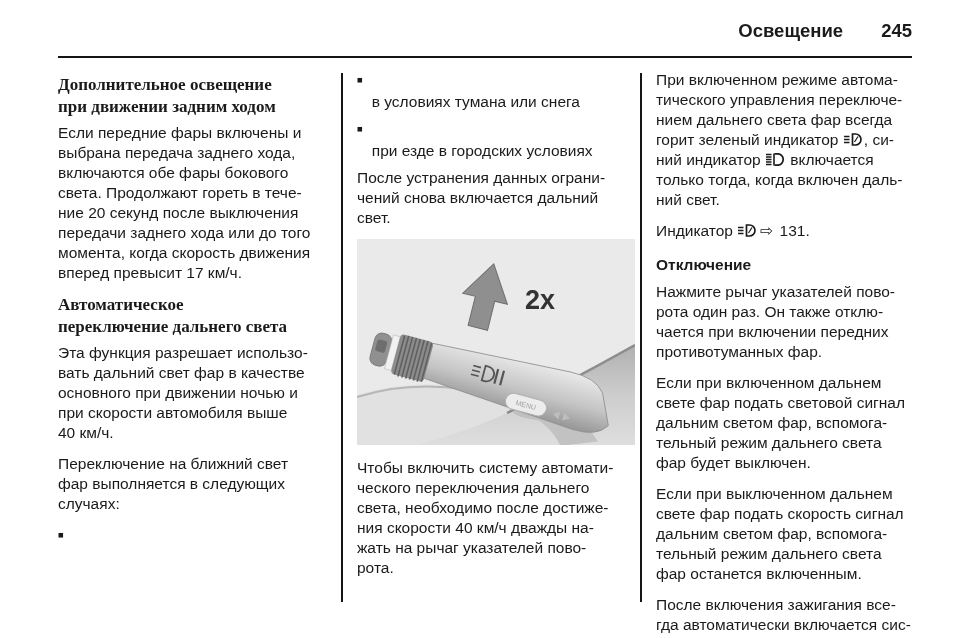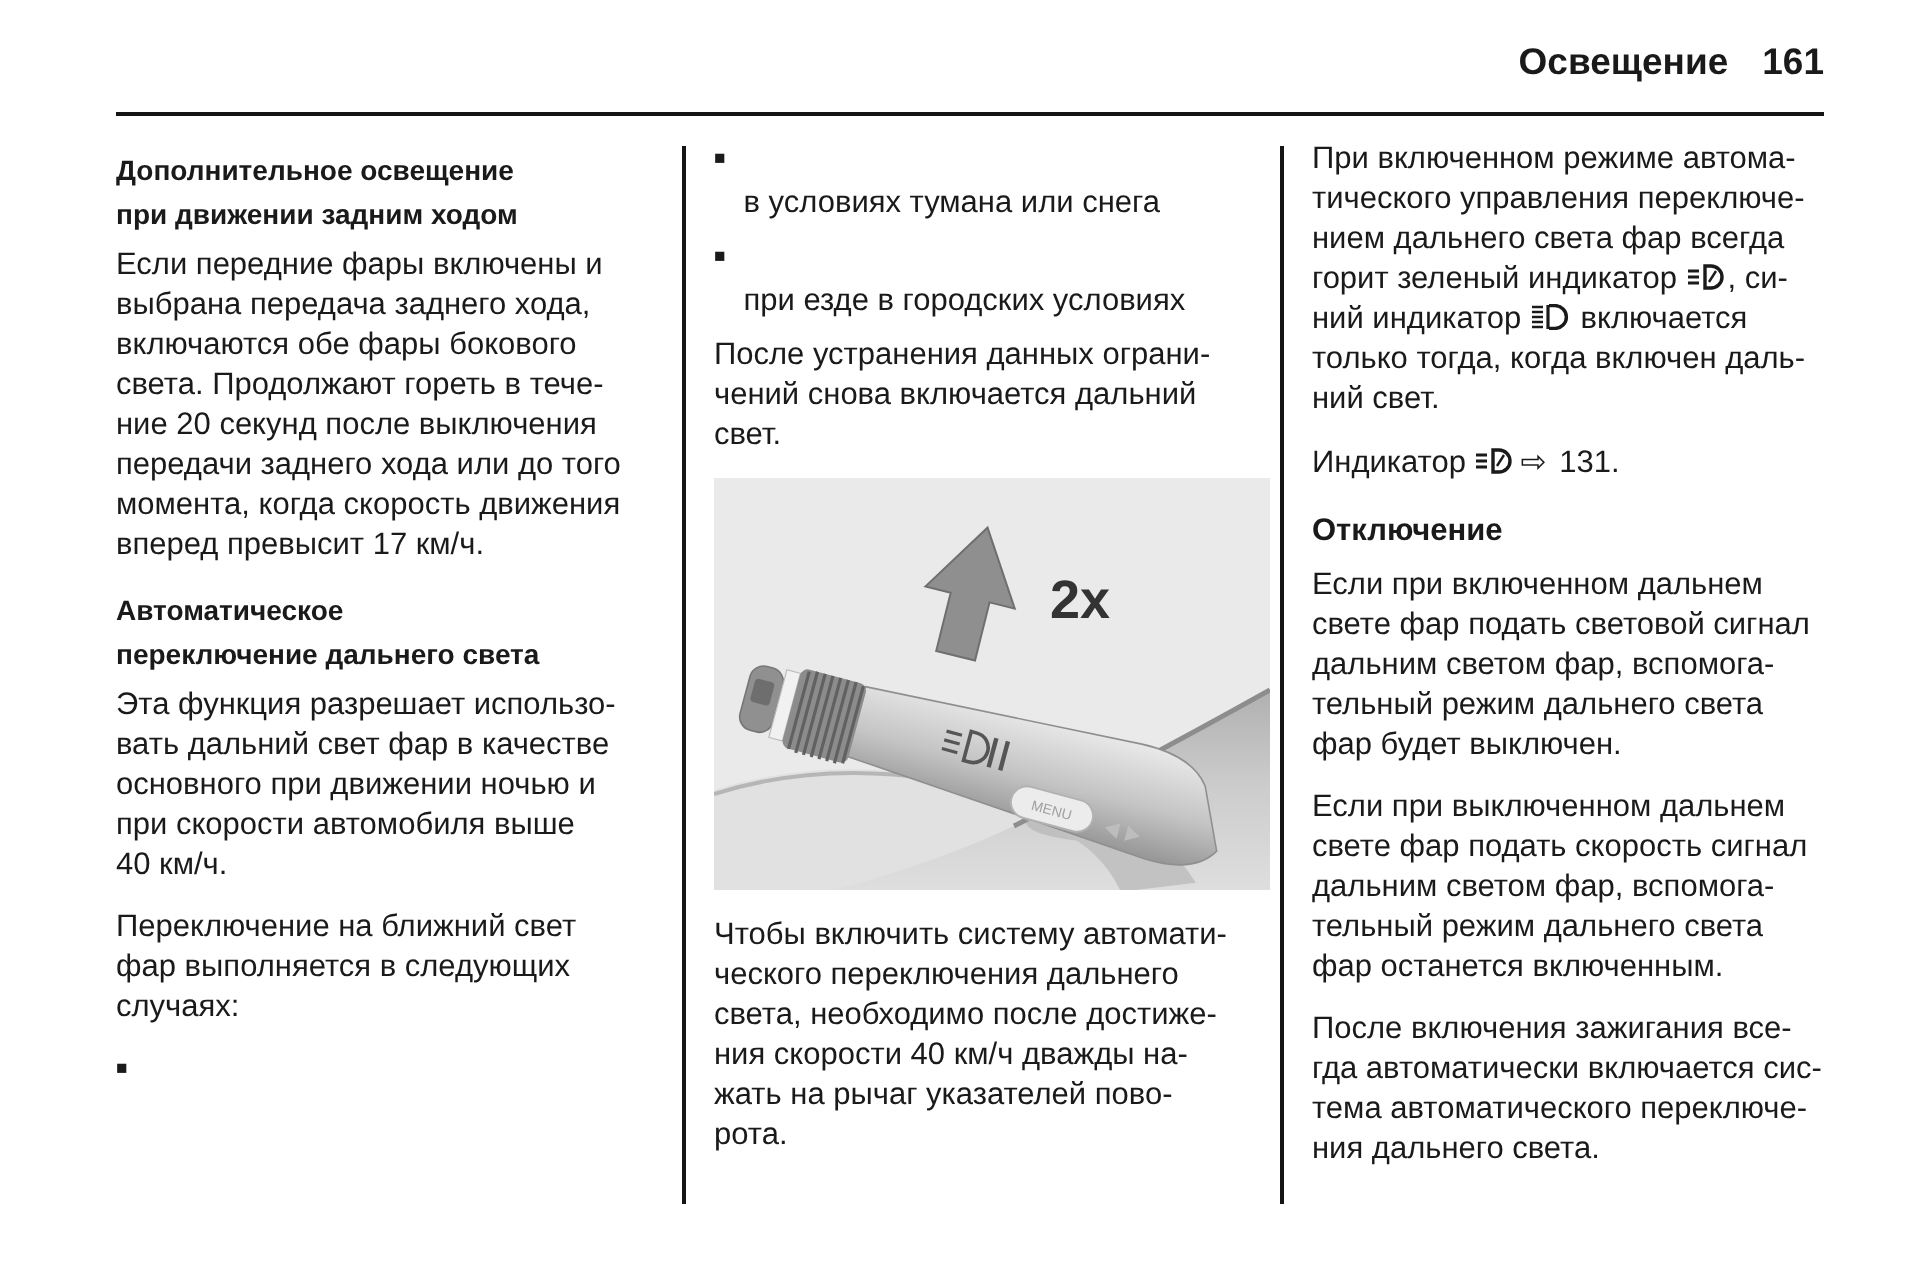--- a/index.html
+++ b/index.html
@@ -7,56 +7,56 @@
     width:954px; height:638px; overflow:hidden; position:relative;
     font-family:"Liberation Sans","DejaVu Sans",sans-serif;
     color:#1a1a1a;
     -webkit-font-smoothing:antialiased;
   }
   .page { position:relative; width:954px; height:638px; }
 
   
   .header {
     position:absolute; top:20px; left:58px; width:854px;
-    display:flex; justify-content:flex-end; align-items:baseline; gap:17px;
+    display:flex; justify-content:flex-end; align-items:baseline; gap:38px;
     font-weight:bold; font-size:18.5px;
   }
   .rule { position:absolute; top:56px; left:58px; width:854px; height:2px; background:#151515; }
   .vdiv { position:absolute; top:73px; width:2px; height:529px; background:#151515; }
   .vdiv.d1 { left:341px; }
   .vdiv.d2 { left:640px; }
 
   
   .col { position:absolute; top:70px; font-size:15.5px; line-height:20px; }
   .col.c1 { left:58px;  width:272px; }
   .col.c2 { left:357px; width:272px; }
   .col.c3 { left:656px; width:262px; }
 
-  .h2 { font-size:14px; line-height:22px; font-weight:bold; white-space:pre-line; margin:4px 0 5px; }
+  .h2 { font-size:17px; line-height:22px; font-weight:bold; white-space:pre-line; margin:4px 0 5px;font-family:Liberation Serif, serif; }
   .h2.later { }
   .h3 { font-size:15.5px; line-height:20px; font-weight:bold; margin:14px 0 7px; }
   p.body { white-space:pre-line; margin:0 0 11px; }
 
   .li { display:flex; gap:9px; margin:0 0 7px; }
   .li .marker { font-size:9.5px; line-height:20px; flex:0 0 auto; }
   .li .txt { white-space:pre-line;margin-top:22px; }
 
   .figure { display:block; width:278px; height:206px; margin:6px 0 13px; }
 
   .ind-icon { display:inline-block; vertical-align:-1px; margin:0 1px; }
   .arrow-glyph { font-family:"DejaVu Sans",sans-serif; margin:0 2px; }
 </style>
 </head>
 <body>
 
 <div class="page">
 
   <div class="header">
     <span>Освещение</span>
-    <span>161</span>
+    <span>245</span>
   </div>
   <div class="rule"></div>
   <div class="vdiv d1"></div>
   <div class="vdiv d2"></div>
 
   <div class="col c1">
     <div class="h2">Дополнительное освещение
 при движении задним ходом</div>
     <p class="body">Если передние фары включены и
 выбрана передача заднего хода,
@@ -171,20 +171,24 @@
 
     <p class="body"><span>Индикатор </span><svg class="ind-icon" width="19" height="13" viewBox="0 0 19 13" xmlns="http://www.w3.org/2000/svg">
           <g stroke="#1a1a1a" fill="none">
             <path d="M0,3.5 h5.5 M0,6.5 h5.5 M0,9.5 h5.5" stroke-width="1.5"></path>
             <path d="M8.5,1 h3 a5.5,5.5 0 0 1 0,11 h-3 z" stroke-width="1.7"></path>
             <path d="M10.5,9 L14,3.5" stroke-width="1.2"></path>
           </g>
         </svg><span class="arrow-glyph">⇨</span><span> 131.</span></p>
 
     <div class="h3">Отключение</div>
+    <p class="body">Нажмите рычаг указателей пово-
+рота один раз. Он также отклю-
+чается при включении передних
+противотуманных фар.</p>
     <p class="body">Если при включенном дальнем
 свете фар подать световой сигнал
 дальним светом фар, вспомога-
 тельный режим дальнего света
 фар будет выключен.</p>
     <p class="body">Если при выключенном дальнем
 свете фар подать скорость сигнал
 дальним светом фар, вспомога-
 тельный режим дальнего света
 фар останется включенным.</p>

